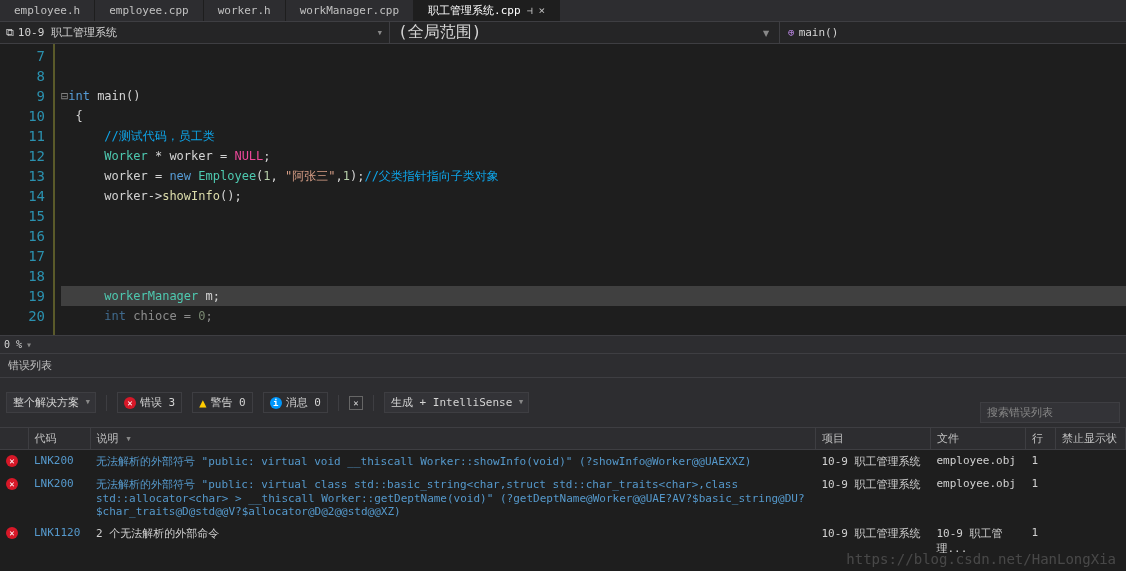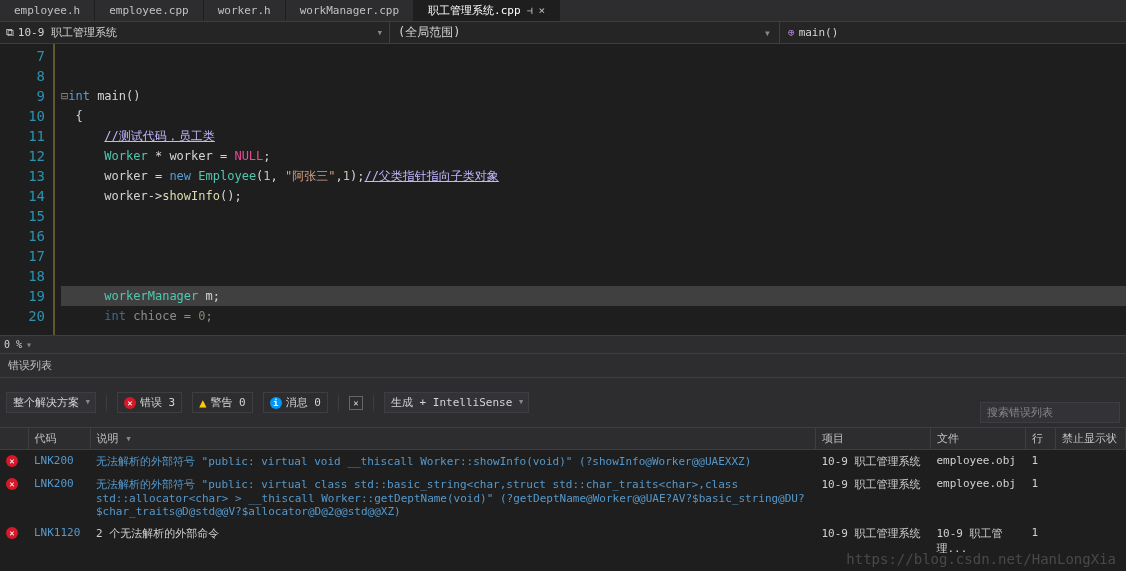--- a/index.html
+++ b/index.html
@@ -48,21 +48,21 @@
   border-right: 1px solid #3e3e42;
   width: 390px;
   font-size: 11px;
   gap: 4px;
 }
 .nav-mid {
   display: flex;
   align-items: center;
   padding: 0 8px;
   border-right: 1px solid #3e3e42;
-  font-size: 12px;
+  font-size: 16px;
   width: 390px;
 }
 .nav-right {
   display: flex;
   align-items: center;
   padding: 0 8px;
   font-size: 11px;
   gap: 4px;
 }
 .code-area {
@@ -87,21 +87,21 @@
   line-height: 20px;
   padding-top: 2px;
   padding-left: 6px;
   position: relative;
 }
 .code-line { white-space: pre; height: 20px; }
 .code-line.hl { background: #404040; }
 .kw { color: #569cd6; }
 .cls { color: #4ec9b0; }
 .str { color: #d69d85; }
-.com { color: #c4b5fd; text-decoration: underline; }
+.com { color: #0ea5e9; }
 .mac { color: #ec4899; }
 .num { color: #b5cea8; }
 .fn { color: #dcdcaa; }
 .zoom-bar {
   background: #2d2d30;
   height: 18px;
   font-size: 10px;
   padding: 2px 4px;
   border-top: 1px solid #3e3e42;
   display: flex;

